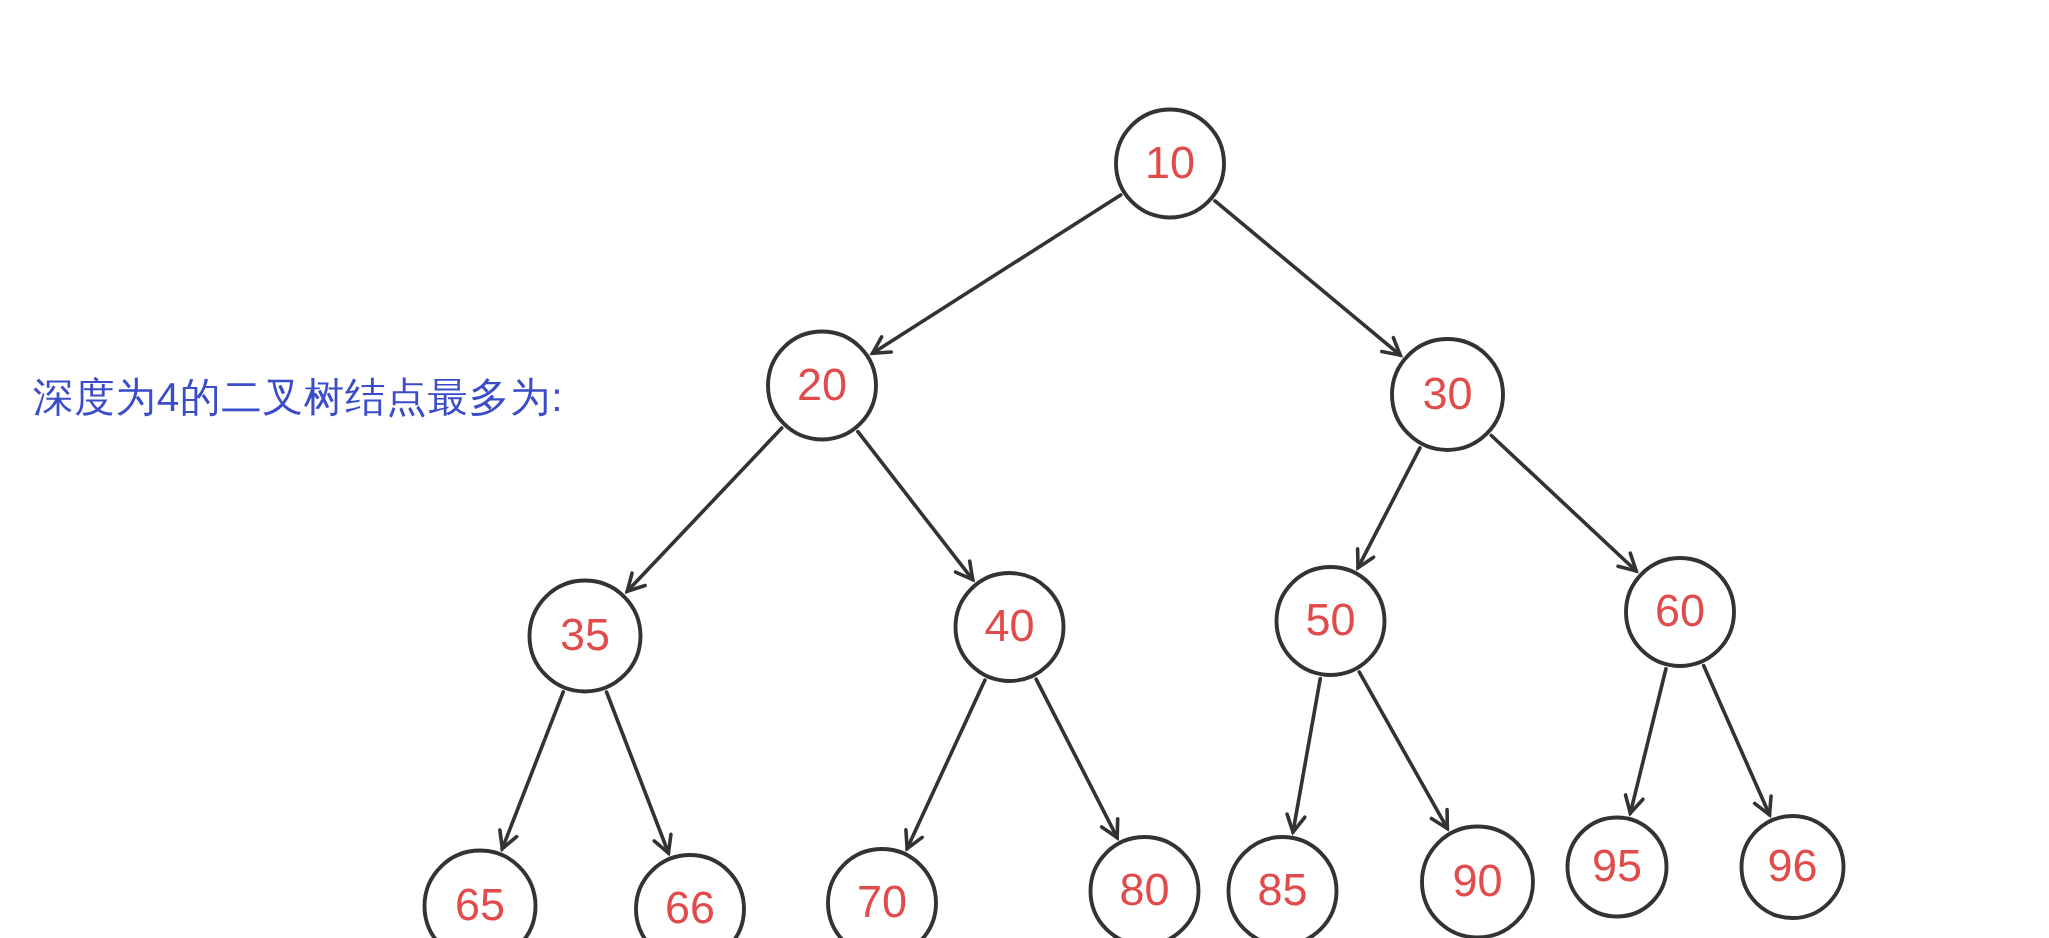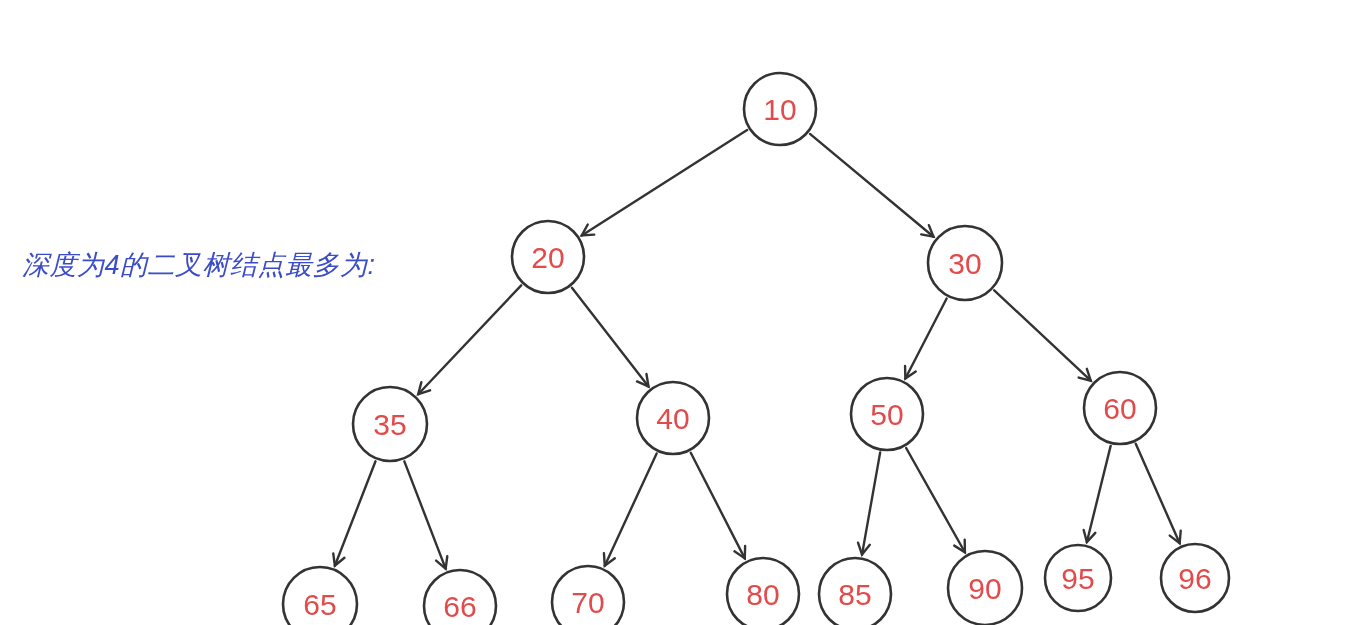--- a/index.html
+++ b/index.html
@@ -120,17 +120,17 @@
           <circle cx="1078" cy="542" r="33" fill="#ffffff" stroke="#333333" stroke-width="2.6"></circle>
           <text x="1078" y="542" text-anchor="middle" dominant-baseline="central" fill="#e14b4b" class="node-label">95</text>
         </g>
         <g>
           <circle cx="1195" cy="542" r="34" fill="#ffffff" stroke="#333333" stroke-width="2.6"></circle>
           <text x="1195" y="542" text-anchor="middle" dominant-baseline="central" fill="#e14b4b" class="node-label">96</text>
         </g>
       </g>
   </svg>
 
-  <div class="annotation" style="color: rgb(59, 76, 200); font-style: italic;">
+  <div class="annotation" style="color: rgb(59, 76, 200);">
     <div>深度为4的二叉树结点最多为:</div>
   </div>
 
 </div>
 
 </body></html>

